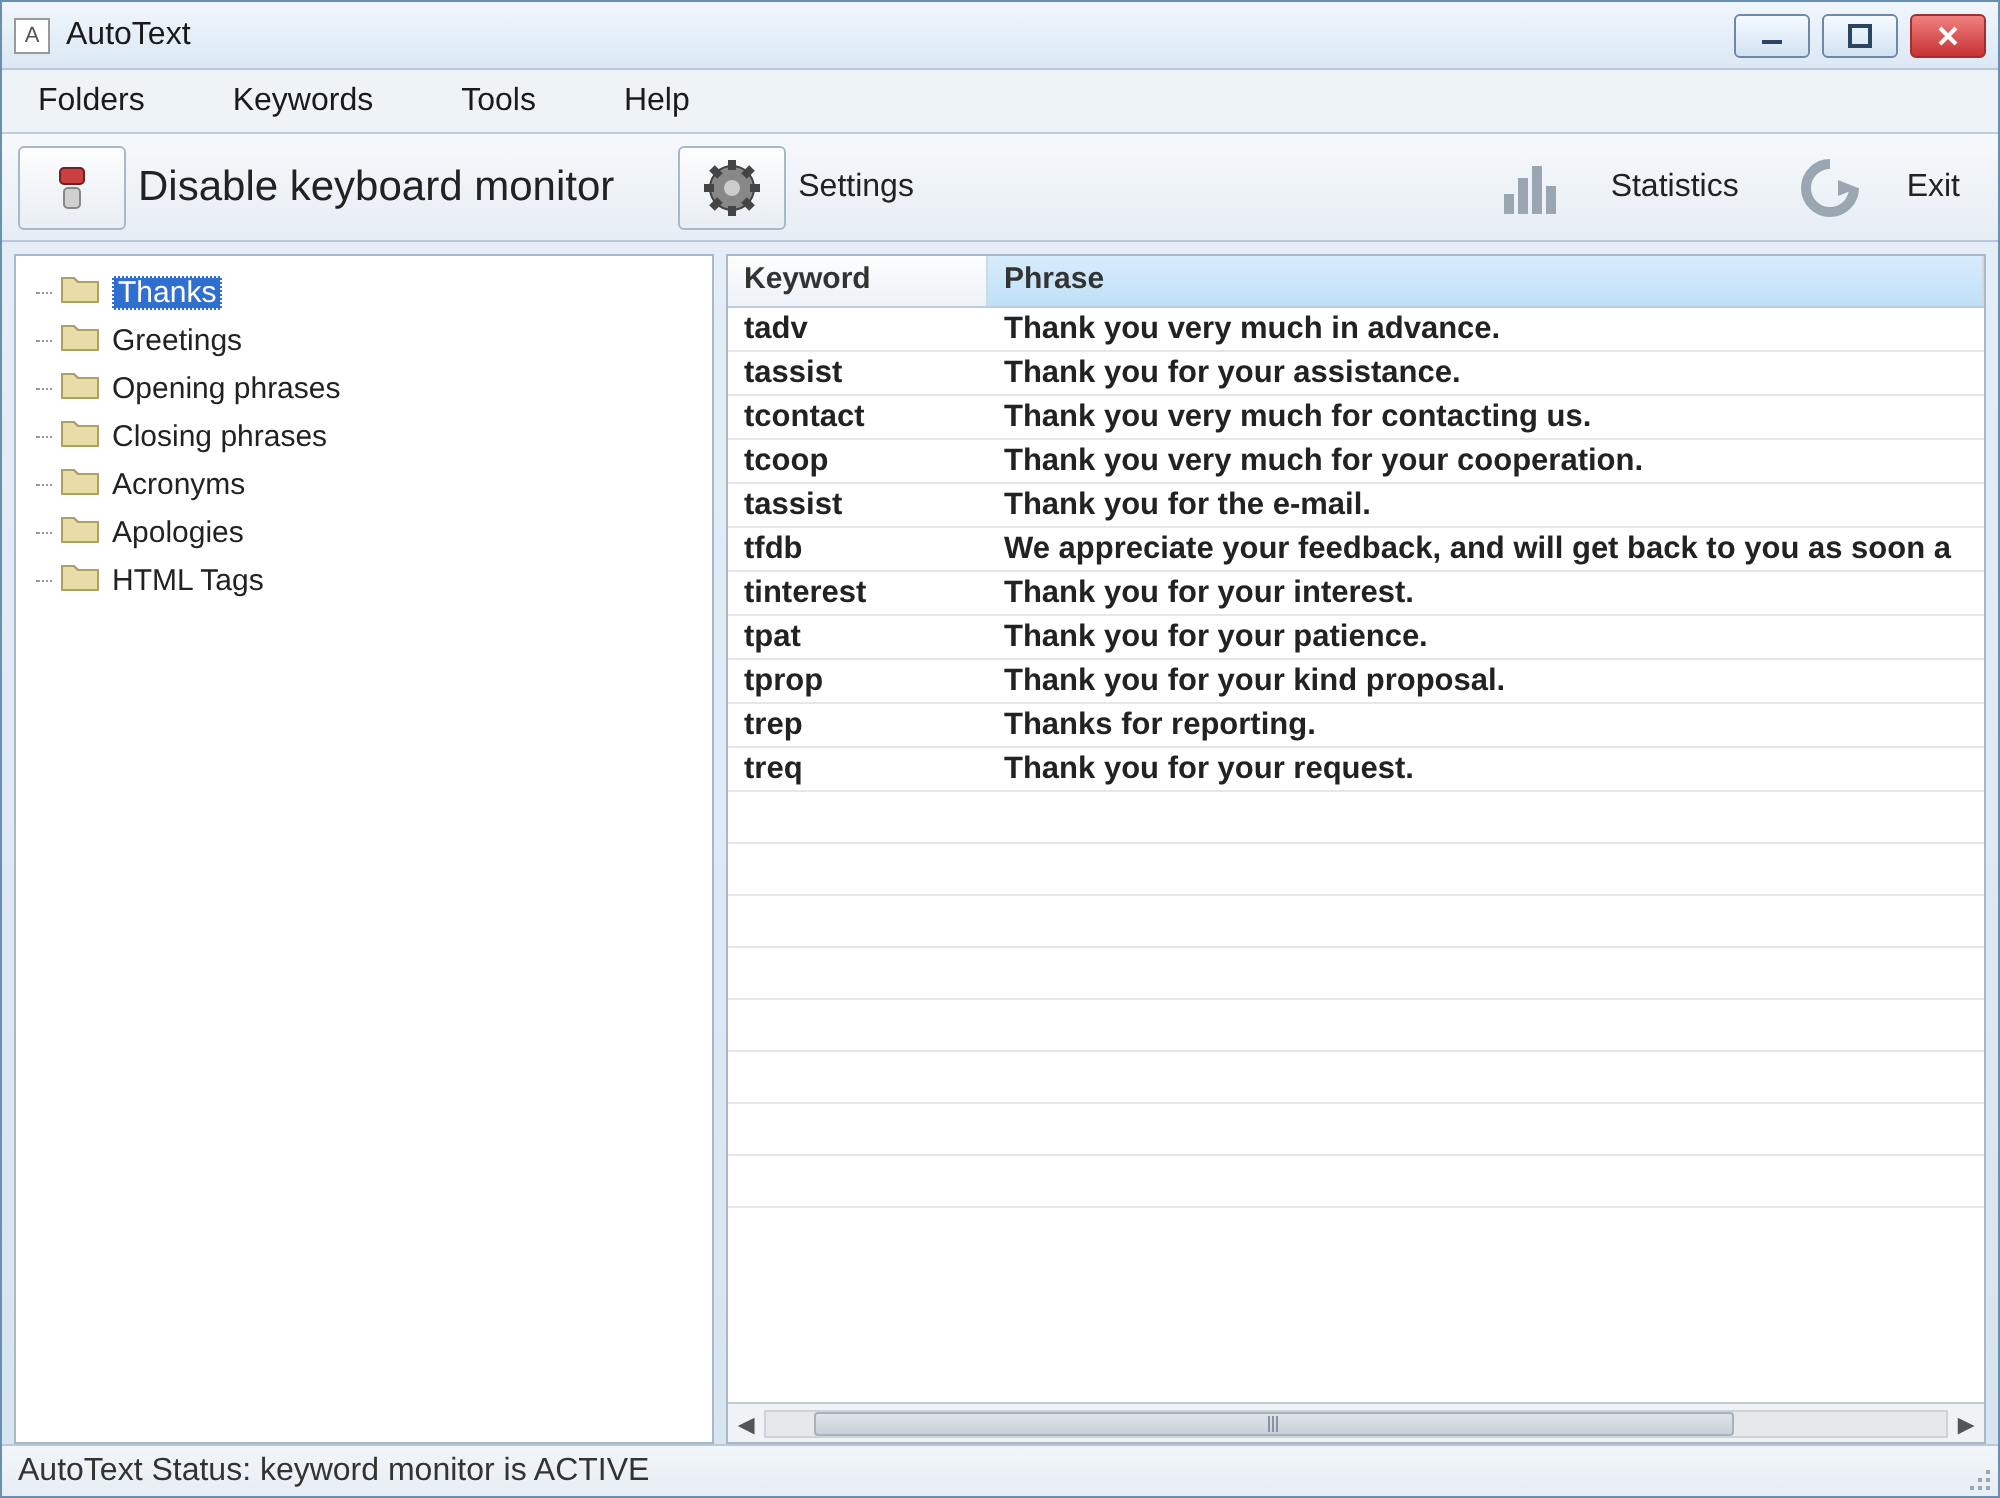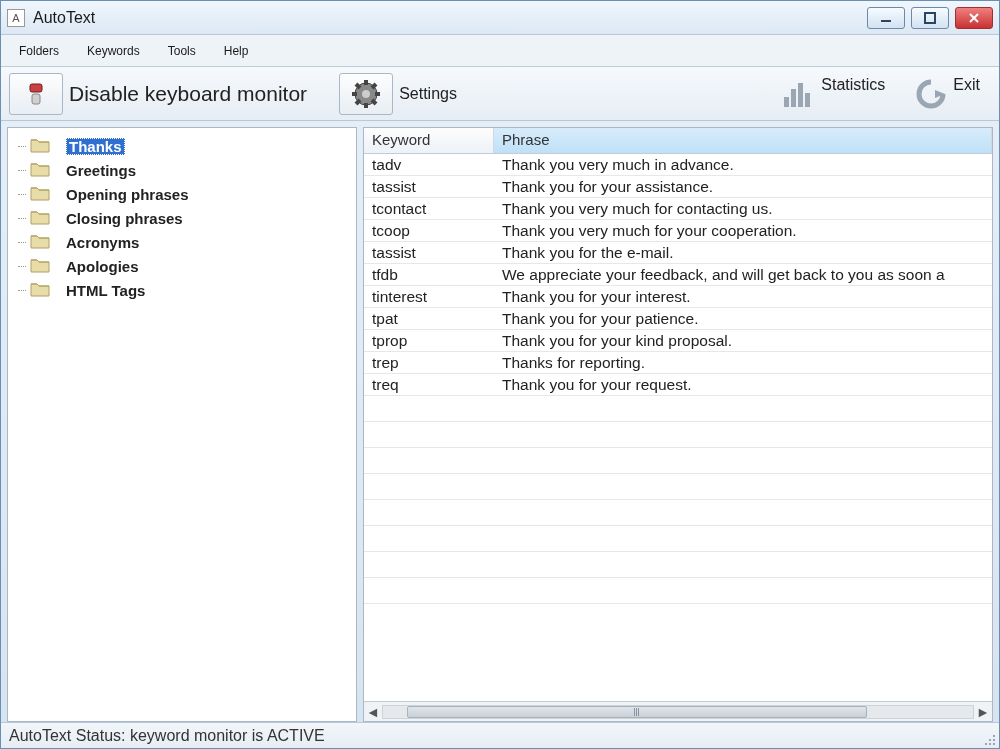--- a/index.html
+++ b/index.html
@@ -5,35 +5,35 @@
   * { box-sizing: border-box; margin: 0; padding: 0; }
   body { font-family: "Segoe UI", Tahoma, sans-serif; font-size: 14px; color: #222; background: #fff; }
   .window { width: 1000px; height: 749px; border: 1px solid #6a8fb5; background: linear-gradient(#e8f0f8,#d6e4f0); display: flex; flex-direction: column; }
   .titlebar { height: 34px; display: flex; align-items: center; padding: 0 6px; background: linear-gradient(#f0f6fc,#dce8f4); border-bottom: 1px solid #b8c8d8; }
   .app-icon { width: 18px; height: 18px; background: #fff; border: 1px solid #999; display: flex; align-items: center; justify-content: center; font-size: 11px; color: #555; margin-right: 8px; }
   .title { font-size: 16px; color: #1a1a1a; flex: 1; }
   .win-controls { display: flex; gap: 6px; }
   .win-btn { width: 38px; height: 22px; border: 1px solid #6e88a6; border-radius: 3px; background: linear-gradient(#f6fbff,#d2e2f2); display: flex; align-items: center; justify-content: center; cursor: pointer; }
   .win-btn.close { background: linear-gradient(#f08080,#c83232); border-color: #a03030; }
   .win-btn svg { width: 14px; height: 12px; }
-  .menubar { height: 32px; display: flex; align-items: center; gap: 28px; padding: 0 18px; background: #eef3f8; border-bottom: 1px solid #c0ccd8; font-size: 12px; color: #1a1a1a; }
+  .menubar { height: 32px; display: flex; align-items: center; gap: 44px; padding: 0 18px; background: #eef3f8; border-bottom: 1px solid #c0ccd8; font-size: 16px; color: #1a1a1a; }
   .menubar span { cursor: pointer; }
   .toolbar { height: 54px; display: flex; align-items: center; padding: 4px 8px; gap: 6px; background: linear-gradient(#f6f9fc,#e6edf4); border-bottom: 1px solid #b8c8d8; }
-  .tool-btn { display: flex; gap: 4px; padding: 4px 10px; border: 1px solid transparent; border-radius: 3px; cursor: pointer; font-size: 16px; color: #222; }
+  .tool-btn { display: flex; align-items: center; gap: 20px; padding: 4px 10px; border: 1px solid transparent; border-radius: 3px; cursor: pointer; font-size: 16px; color: #222; }
   .tool-btn.box { border-color: #a8b8c8; background: linear-gradient(#fdfdfd,#e8eef4); }
   .tool-btn.box .ticon { width: 32px; height: 32px; }
   .ticon { width: 36px; height: 36px; display: flex; align-items: center; justify-content: center; }
   .spacer { flex: 1; }
   .content { flex: 1; display: flex; gap: 6px; padding: 6px 6px 0 6px; min-height: 0; }
   .tree { width: 350px; border: 1px solid #a8b8c8; background: #fff; padding: 6px 4px; overflow: auto; }
-  .tree-item { display: flex; align-items: center; gap: 16px; height: 24px; padding-left: 18px; font-size: 15px; color: #222; cursor: pointer; position: relative; font-weight: bold; }
+  .tree-item { display: flex; align-items: center; gap: 6px; height: 24px; padding-left: 18px; font-size: 15px; color: #222; cursor: pointer; position: relative; }
   .tree-item::before { content: ''; position: absolute; left: 6px; top: 50%; width: 8px; border-top: 1px dotted #999; }
   .tree-item.selected .lbl { background: #2f6fd0; color: #fff; outline: 1px dotted #fff; outline-offset: -1px; padding: 0 3px; }
   .folder-icon { width: 20px; height: 16px; }
-  .grid { flex: 1; border: 1px solid #a8b8c8; background: #fff; display: flex; flex-direction: column; min-width: 0; }
+  .grid { flex: 1; border: 1px solid #a8b8c8; background: #fff; display: flex; flex-direction: column; min-width: 0; font-weight: bold; }
   .grid-header { display: flex; background: linear-gradient(#fdfdfd,#ecf2f8); border-bottom: 1px solid #c0ccd8; font-size: 15px; color: #333; height: 26px; }
   .gh-cell { padding: 3px 8px; border-right: 1px solid #d0d8e0; }
   .gh-key { width: 130px; }
   .gh-phrase { flex: 1; background: linear-gradient(#d8ecfb,#bfe0f8); }
   .grid-body { flex: 1; overflow: hidden; position: relative; }
   .grid-row { display: flex; height: 22px; align-items: center; border-bottom: 1px solid #e4e8ec; font-size: 15.5px; color: #222; }
   .gc-key { width: 130px; padding: 0 8px; white-space: nowrap; overflow: hidden; }
   .gc-phrase { flex: 1; padding: 0 8px; white-space: nowrap; overflow: hidden; }
   .grid-body .empty-row { height: 26px; border-bottom: 1px solid #e4e8ec; }
   .hscroll { height: 20px; border-top: 1px solid #c0ccd8; background: #f0f3f6; display: flex; align-items: center; }

